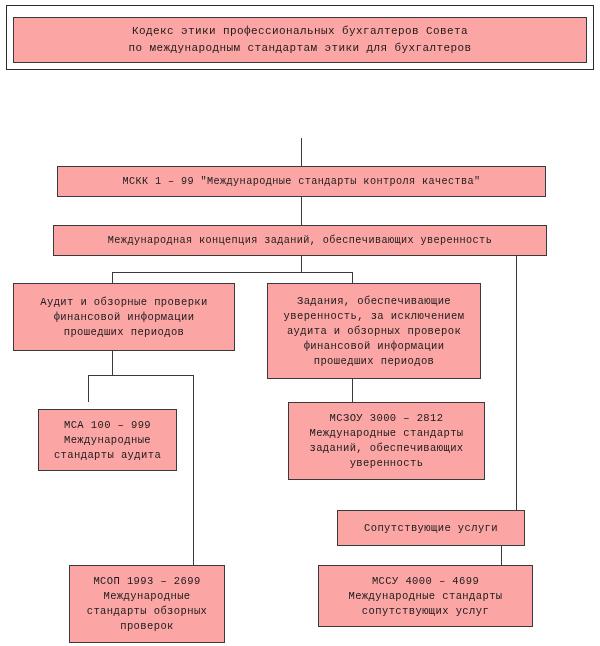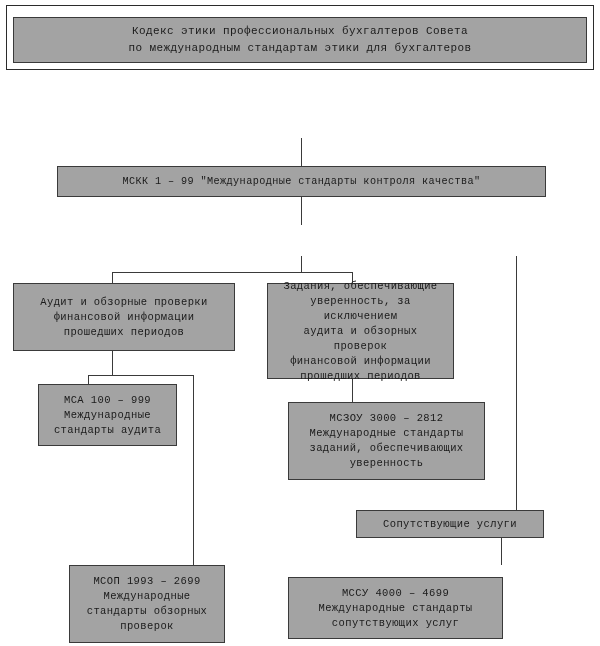--- a/index.html
+++ b/index.html
@@ -21,21 +21,21 @@
   .frame {
     position: absolute;
     box-sizing: border-box;
     border: 1px solid #2b2b2b;
     background: transparent;
   }
   .node {
     position: absolute;
     box-sizing: border-box;
     border: 1px solid #3a3a3a;
-    background: #a3a3a3;
+    background: #fca5a5;
     display: flex;
     align-items: center;
     justify-content: center;
     text-align: center;
     color: #1a1a1a;
     font-family: "Liberation Mono", "DejaVu Sans Mono", monospace;
     font-size: 10.5px;
     line-height: 15px;
     letter-spacing: 0.4px;
     padding: 2px 9px;
@@ -75,44 +75,45 @@
   <div class="conn conn-v" style="left:193px; top:375px; height:190px;"></div>
   <div class="conn conn-v" style="left:352px; top:379px; height:23px;"></div>
   <div class="conn conn-v" style="left:501px; top:538px; height:27px;"></div>
 
   <div class="node title-node" style="left:13px; top:17px; width:574px; height:46px;">Кодекс этики профессиональных бухгалтеров Совета
 по международным стандартам этики для бухгалтеров</div>
 
 
   <div class="node wide-node" style="left:57px; top:166px; width:489px; height:31px;">МСКК 1 – 99 "Международные стандарты контроля качества"</div>
 
+  <div class="node wide-node" style="left:53px; top:225px; width:494px; height:31px;">Международная концепция заданий, обеспечивающих уверенность</div>
 
   <div class="node" style="left:13px; top:283px; width:222px; height:68px;">Аудит и обзорные проверки
 финансовой информации
 прошедших периодов</div>
 
-  <div class="node" style="left:267px; top:283px; width:187px; height:96px;">Задания, обеспечивающие
+  <div class="node" style="left:267px; top:283px; width:214px; height:96px;">Задания, обеспечивающие
 уверенность, за исключением
 аудита и обзорных проверок
 финансовой информации
 прошедших периодов</div>
 
-  <div class="node" style="left:38px; top:384px; width:139px; height:62px;">МСА 100 – 999
+  <div class="node" style="left:38px; top:409px; width:139px; height:62px;">МСА 100 – 999
 Международные
 стандарты аудита</div>
 
   <div class="node" style="left:288px; top:402px; width:197px; height:78px;">МСЗОУ 3000 – 2812
 Международные стандарты
 заданий, обеспечивающих
 уверенность</div>
 
-  <div class="node" style="left:356px; top:510px; width:188px; height:28px;">Сопутствующие услуги</div>
+  <div class="node" style="left:337px; top:510px; width:188px; height:36px;">Сопутствующие услуги</div>
 
   <div class="node" style="left:69px; top:565px; width:156px; height:78px;">МСОП 1993 – 2699
 Международные
 стандарты обзорных
 проверок</div>
 
-  <div class="node" style="left:288px; top:565px; width:215px; height:62px;margin-top:12px;">МССУ 4000 – 4699
+  <div class="node" style="left:318px; top:565px; width:215px; height:62px;">МССУ 4000 – 4699
 Международные стандарты
 сопутствующих услуг</div>
 
 </div>
 
 </body></html>

